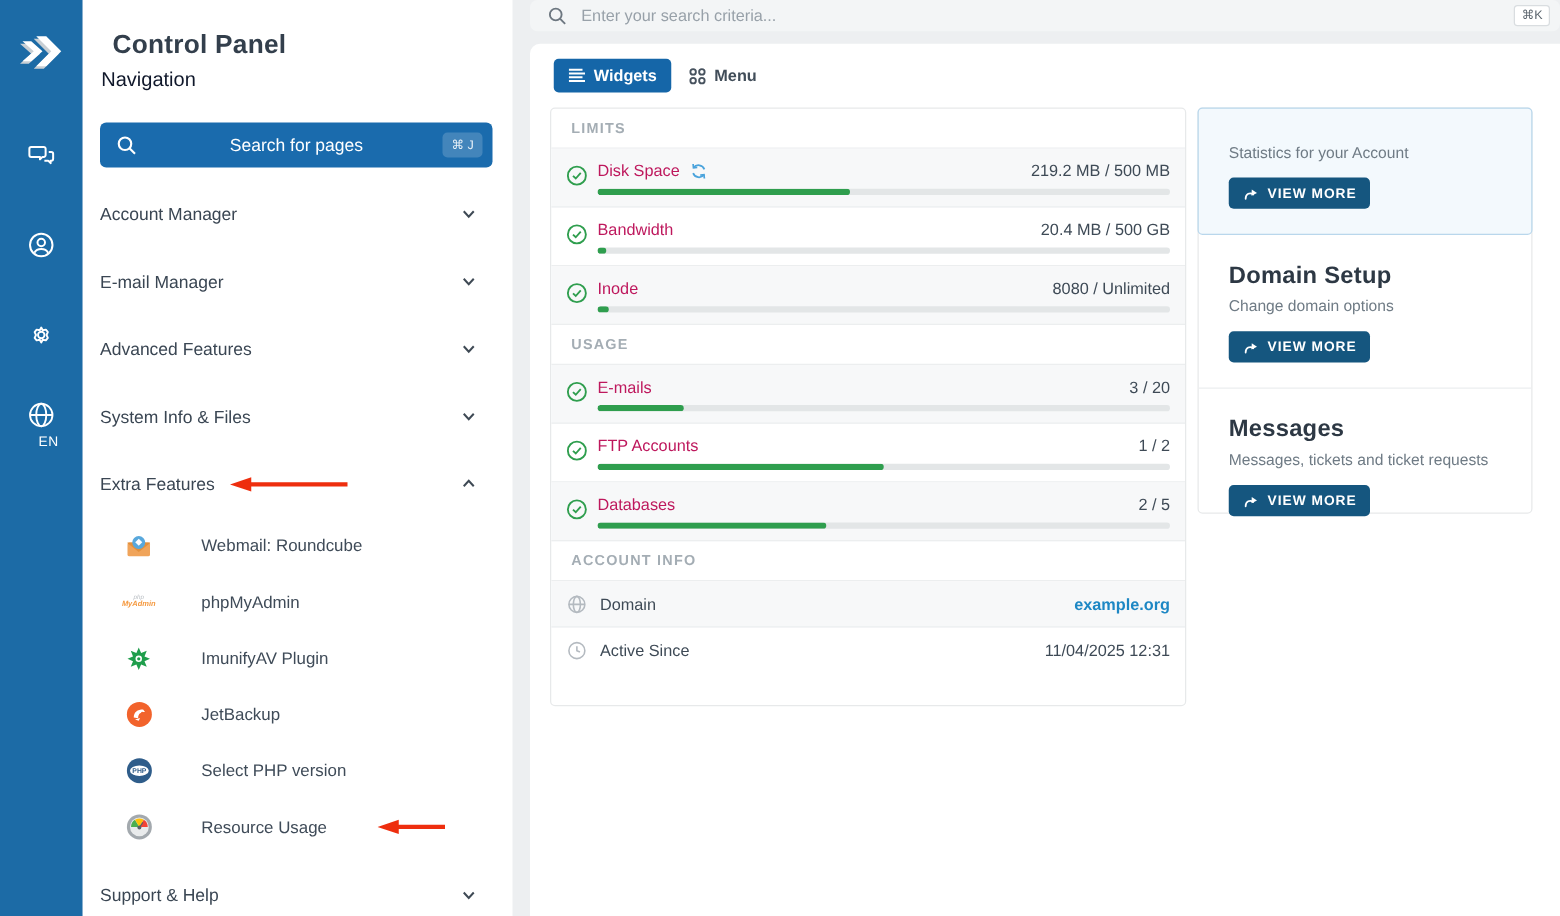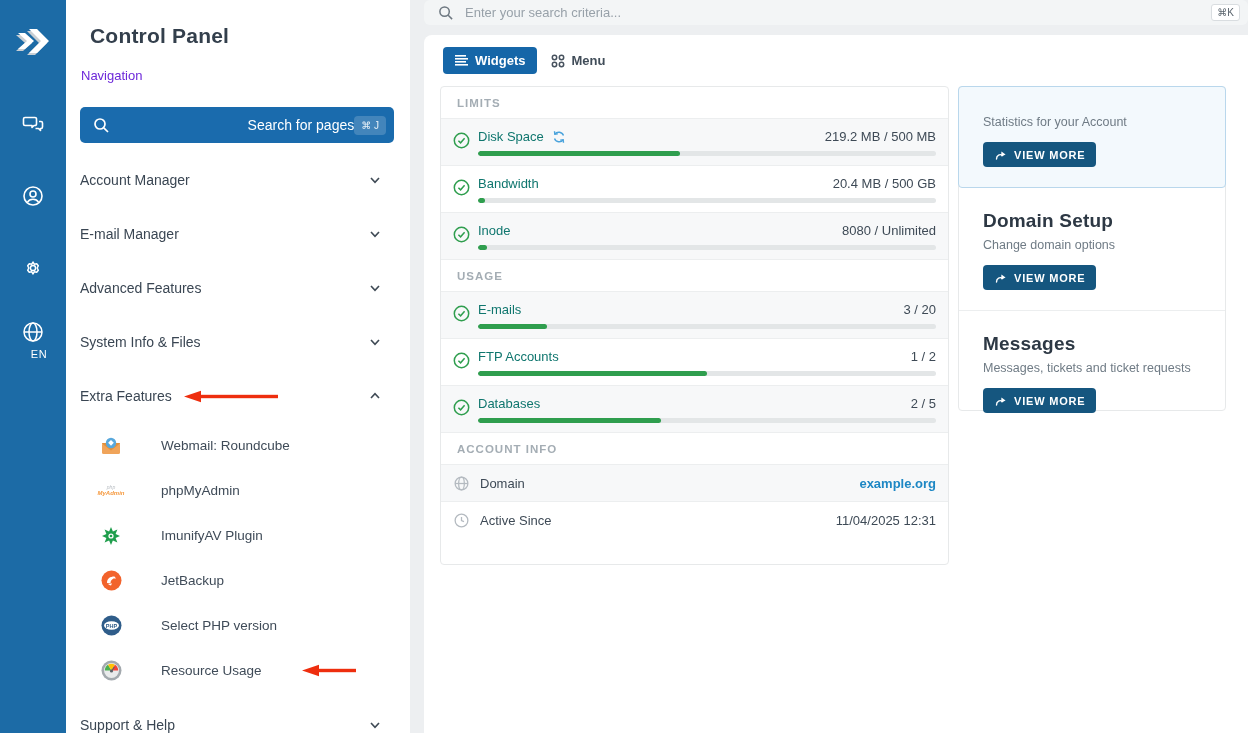--- a/index.html
+++ b/index.html
@@ -9,23 +9,23 @@
   
   .rail { position:absolute; left:0; top:0; width:66px; height:733px; background:#1c6ba6; z-index:5; }
   .rail .logo { position:absolute; left:13px; top:22px; width:40px; height:40px; cursor:pointer; }
   .rail-icon { position:absolute; left:0; width:66px; display:flex; flex-direction:column; align-items:center; gap:4px; color:#fff; cursor:pointer; }
   .rail-icon svg { display:block; }
   .rail-lang { font-size:11px; letter-spacing:.5px; color:#fff;padding-left:12px; }
 
   
   .navpanel { position:absolute; left:66px; top:0; width:344px; height:733px; background:#fff; z-index:4; overflow:hidden; }
   .nav-title { margin:24px 0 0 24px; font-size:21px; font-weight:700; color:#333f4c; letter-spacing:.2px; }
-  .nav-sub { margin:20px 0 0 15px; font-size:13px; color:#6d28d9; }
+  .nav-sub { margin:8px 0 0 15px; font-size:16px; color:#0f172a; }
   .nav-search { margin:24px 0 0 14px; width:314px; height:36px; background:#1a6bad; border:none; border-radius:5px; display:flex; align-items:center; padding:0 8px 0 13px; cursor:pointer; }
-  .nav-search .nslabel { color:#fff; font-size:14px; margin-left:10px; flex:1; text-align:right; }
+  .nav-search .nslabel { color:#fff; font-size:14px; margin-left:10px; flex:1; text-align:center; }
   .nav-search .nskbd { background:rgba(255,255,255,.18); color:#e8f1f8; font-size:10px; padding:4px 7px; border-radius:4px; }
   .nav-list { margin-top:10px; }
   .nav-section { height:54px; display:flex; align-items:center; padding:0 28px 0 14px; font-size:14px; color:#3a4653; cursor:pointer; }
   .nav-section .lbl { font-weight:400; }
   .nav-section .spacer { flex:1; }
   .nav-sub-list { }
   .nav-subitem { height:45px; display:flex; align-items:center; padding-left:34px; font-size:13.5px; color:#3f4b58; cursor:pointer;gap:28px; }
   .nav-subitem .sicon { width:22px; height:22px; margin-right:11px; display:flex; align-items:center; justify-content:center; }
   .red-arrow { margin-left:12px; flex:none; }
 
@@ -44,21 +44,21 @@
   .domain-sel { display:flex; align-items:center; gap:6px; color:#1d7fc0; font-size:13px; font-weight:700; cursor:pointer; }
 
   
   .widgetcard { position:absolute; left:16px; top:51px; width:509px; height:479px; background:#fff; border:1px solid #e7e9ea; border-radius:4px; overflow:hidden; }
   .whead { height:32px; display:flex; align-items:center; padding-left:16px; font-size:11.5px; font-weight:700; letter-spacing:1px; color:#a4adb4; border-bottom:1px solid #eceeef; }
   .wrow { display:flex; align-items:flex-start; padding:10px 12px 9px 10px; border-bottom:1px solid #eceeef; }
   .wrow.shaded { background:#f7f8f9; }
   .wrow .check { margin:3px 8px 0 2px; flex:none; }
   .wbody { flex:1; }
   .wtop { display:flex; align-items:center; }
-  .wlabel { font-size:13px; color:#0f766e; }
+  .wlabel { font-size:13px; color:#be185d; }
   .refresh { margin-left:8px; cursor:pointer; display:flex; }
   .wtop .spacer { flex:1; }
   .wvalue { font-size:13px; color:#3e4a56; }
   .bar { margin-top:7px; height:5px; background:#e3e6e7; border-radius:3px; overflow:hidden; }
   .fill { height:100%; background:#2f9e4e; border-radius:3px; }
   .arow { height:37px; display:flex; align-items:center; padding:0 12px 0 12px; border-bottom:1px solid #eceeef; }
   .arow.shaded { background:#f7f8f9; }
   .arow .aicon { margin-right:10px; display:flex; }
   .arow .albl { font-size:13px; color:#3e4a56; }
   .arow .spacer { flex:1; }

